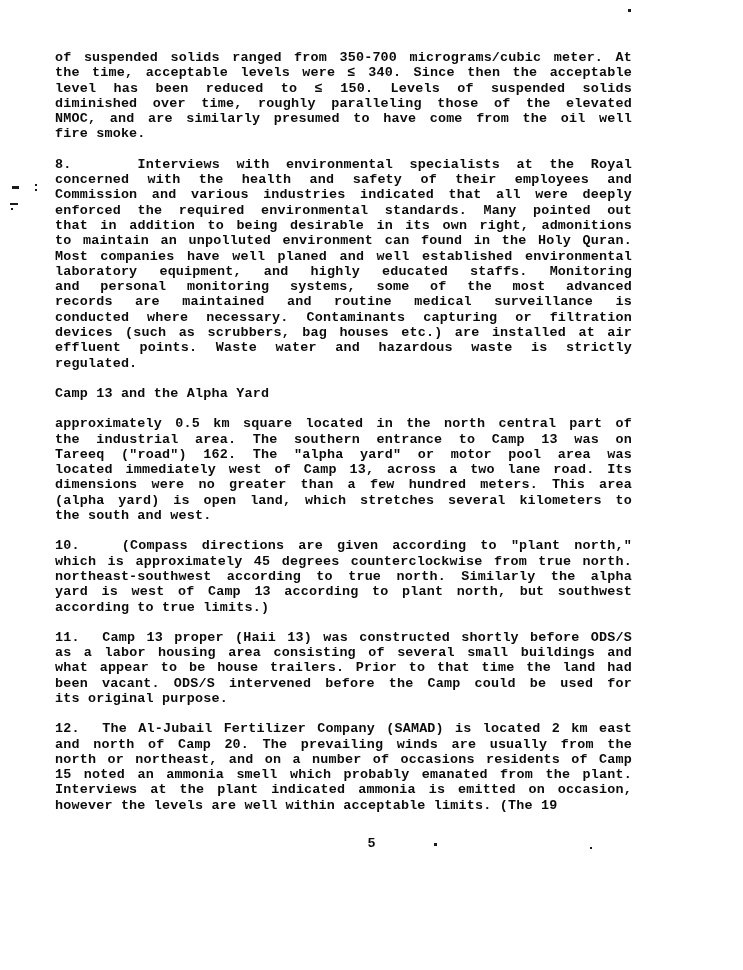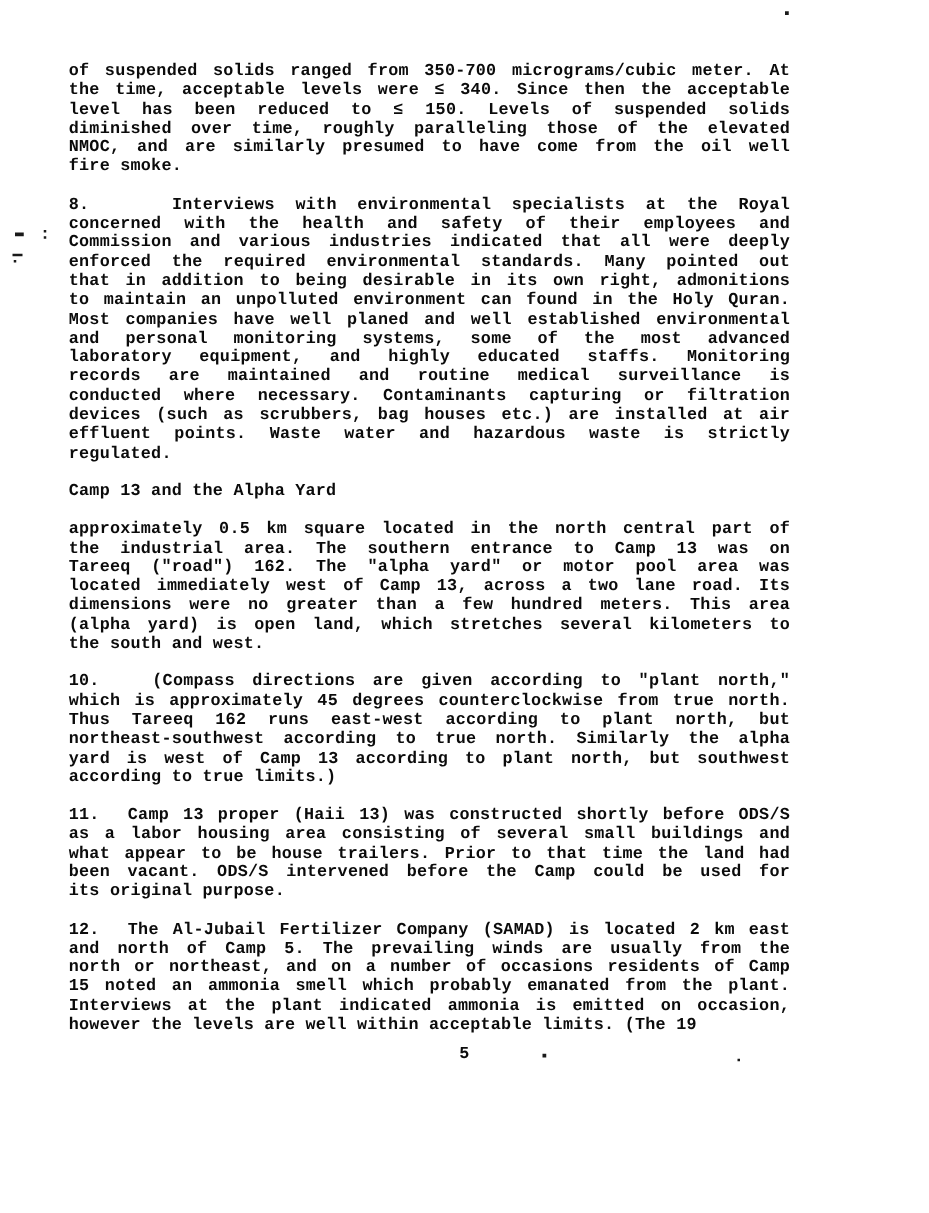--- a/index.html
+++ b/index.html
@@ -80,56 +80,55 @@
         <div class="line">fire smoke.</div>
       </div>
       <div class="paragraph">
         <div class="line j">8.&nbsp;&nbsp;&nbsp; Interviews with environmental specialists at the Royal</div>
         <div class="line j">concerned with the health and safety of their employees and</div>
         <div class="line j">Commission and various industries indicated that all were deeply</div>
         <div class="line j">enforced the required environmental standards. Many pointed out</div>
         <div class="line j">that in addition to being desirable in its own right, admonitions</div>
         <div class="line j">to maintain an unpolluted environment can found in the Holy Quran.</div>
         <div class="line j">Most companies have well planed and well established environmental</div>
+        <div class="line j">laboratory equipment, and highly educated staffs. Monitoring</div>
         <div class="line j">and personal monitoring systems, some of the most advanced</div>
-        <div class="line j">laboratory equipment, and highly educated staffs. Monitoring</div>
         <div class="line j">records are maintained and routine medical surveillance is</div>
         <div class="line j">conducted where necessary. Contaminants capturing or filtration</div>
         <div class="line j">devices (such as scrubbers, bag houses etc.) are installed at air</div>
         <div class="line j">effluent points. Waste water and hazardous waste is strictly</div>
         <div class="line">regulated.</div>
       </div>
       <div class="heading">Camp 13 and the Alpha Yard</div>
       <div class="paragraph">
         <div class="line j">approximately 0.5 km square located in the north central part of</div>
         <div class="line j">the industrial area. The southern entrance to Camp 13 was on</div>
         <div class="line j">Tareeq ("road") 162. The "alpha yard" or motor pool area was</div>
         <div class="line j">located immediately west of Camp 13, across a two lane road. Its</div>
         <div class="line j">dimensions were no greater than a few hundred meters. This area</div>
         <div class="line j">(alpha yard) is open land, which stretches several kilometers to</div>
         <div class="line">the south and west.</div>
       </div>
       <div class="paragraph">
         <div class="line j">10.&nbsp;&nbsp; (Compass directions are given according to "plant north,"</div>
         <div class="line j">which is approximately 45 degrees counterclockwise from true north.</div>
-        <div class="line j">Thus Tareeq 162 runs east-west according to plant north, but</div>
         <div class="line j">northeast-southwest according to true north. Similarly the alpha</div>
         <div class="line j">yard is west of Camp 13 according to plant north, but southwest</div>
         <div class="line">according to true limits.)</div>
       </div>
       <div class="paragraph">
         <div class="line j">11.&nbsp; Camp 13 proper (Haii 13) was constructed shortly before ODS/S</div>
         <div class="line j">as a labor housing area consisting of several small buildings and</div>
         <div class="line j">what appear to be house trailers. Prior to that time the land had</div>
         <div class="line j">been vacant. ODS/S intervened before the Camp could be used for</div>
         <div class="line">its original purpose.</div>
       </div>
       <div class="paragraph">
         <div class="line j">12.&nbsp; The Al-Jubail Fertilizer Company (SAMAD) is located 2 km east</div>
-        <div class="line j">and north of Camp 5. The prevailing winds are usually from the</div>
+        <div class="line j">and north of Camp 20. The prevailing winds are usually from the</div>
         <div class="line j">north or northeast, and on a number of occasions residents of Camp</div>
         <div class="line j">15 noted an ammonia smell which probably emanated from the plant.</div>
         <div class="line j">Interviews at the plant indicated ammonia is emitted on occasion,</div>
         <div class="line">however the levels are well within acceptable limits. (The 19</div>
       </div>
     </div>
 
   <div class="page-number">5</div>
 
   <div class="artifact a1"></div>

